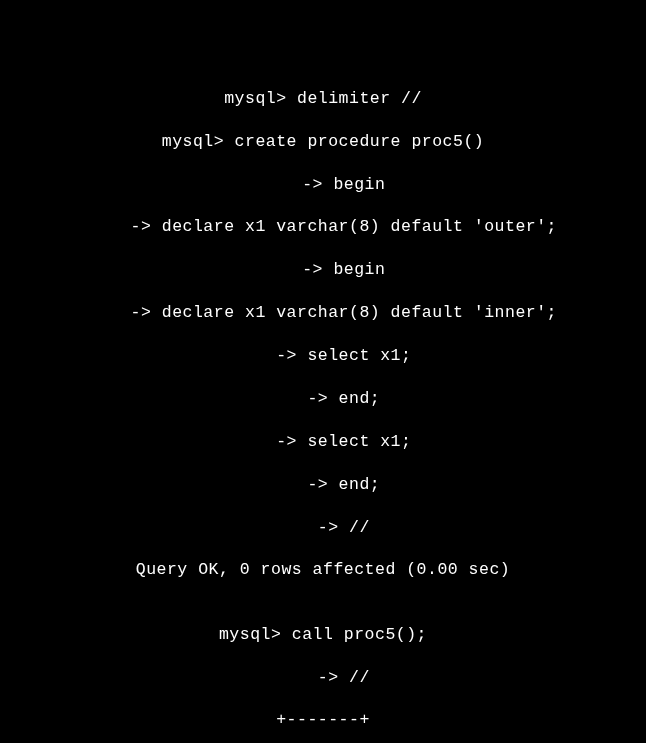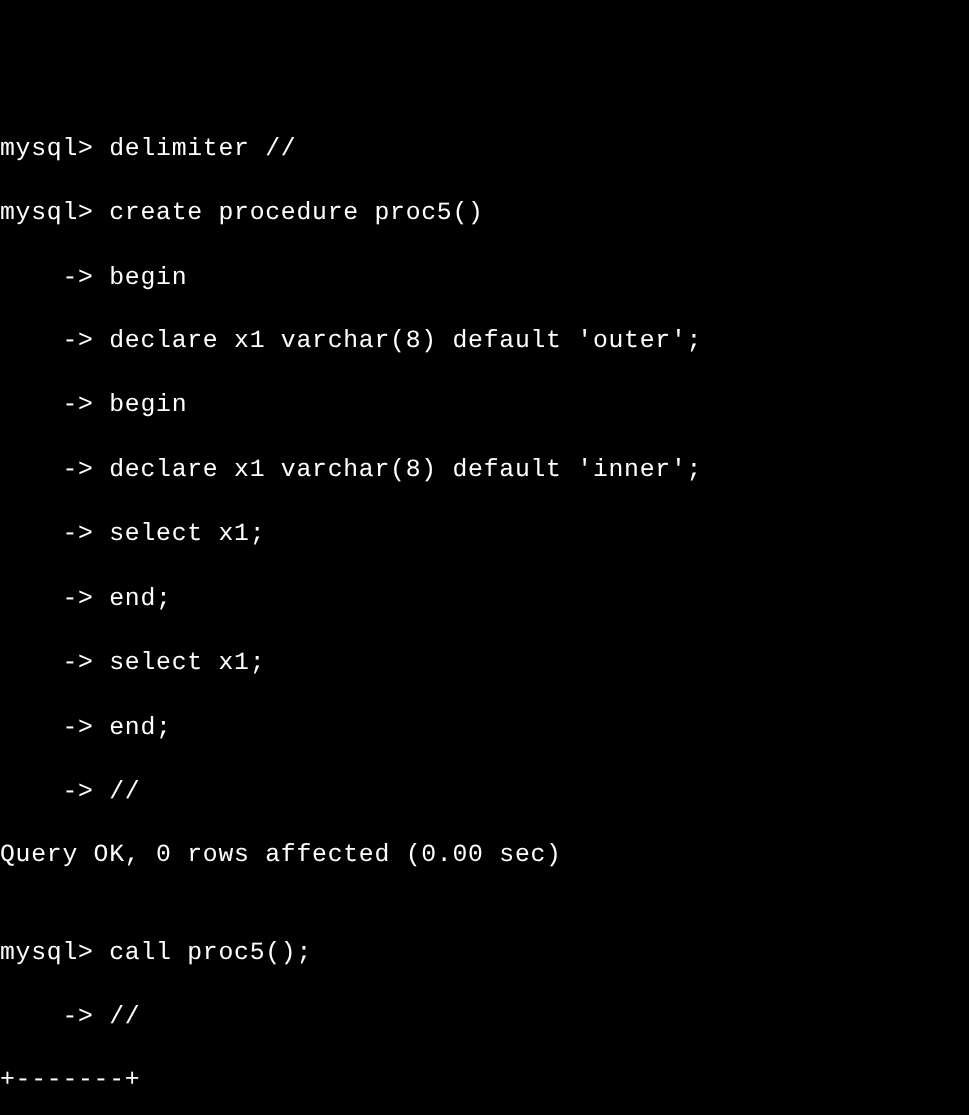--- a/index.html
+++ b/index.html
@@ -1,18 +1,19 @@
 <!DOCTYPE html>
 <html><head>
   <meta charset="utf-8">
   <style>
     * {
       margin: 0;
       padding: 0;
       box-sizing: border-box;
+      text-align: center;
     }
     body {
       background: #000;
       color: #fff;
       font-family: "Courier New", monospace;
       font-size: 16.5px;
       line-height: 1.3;
       padding: 2px 0 0 0;
       width: 646px;
       height: 743px;

